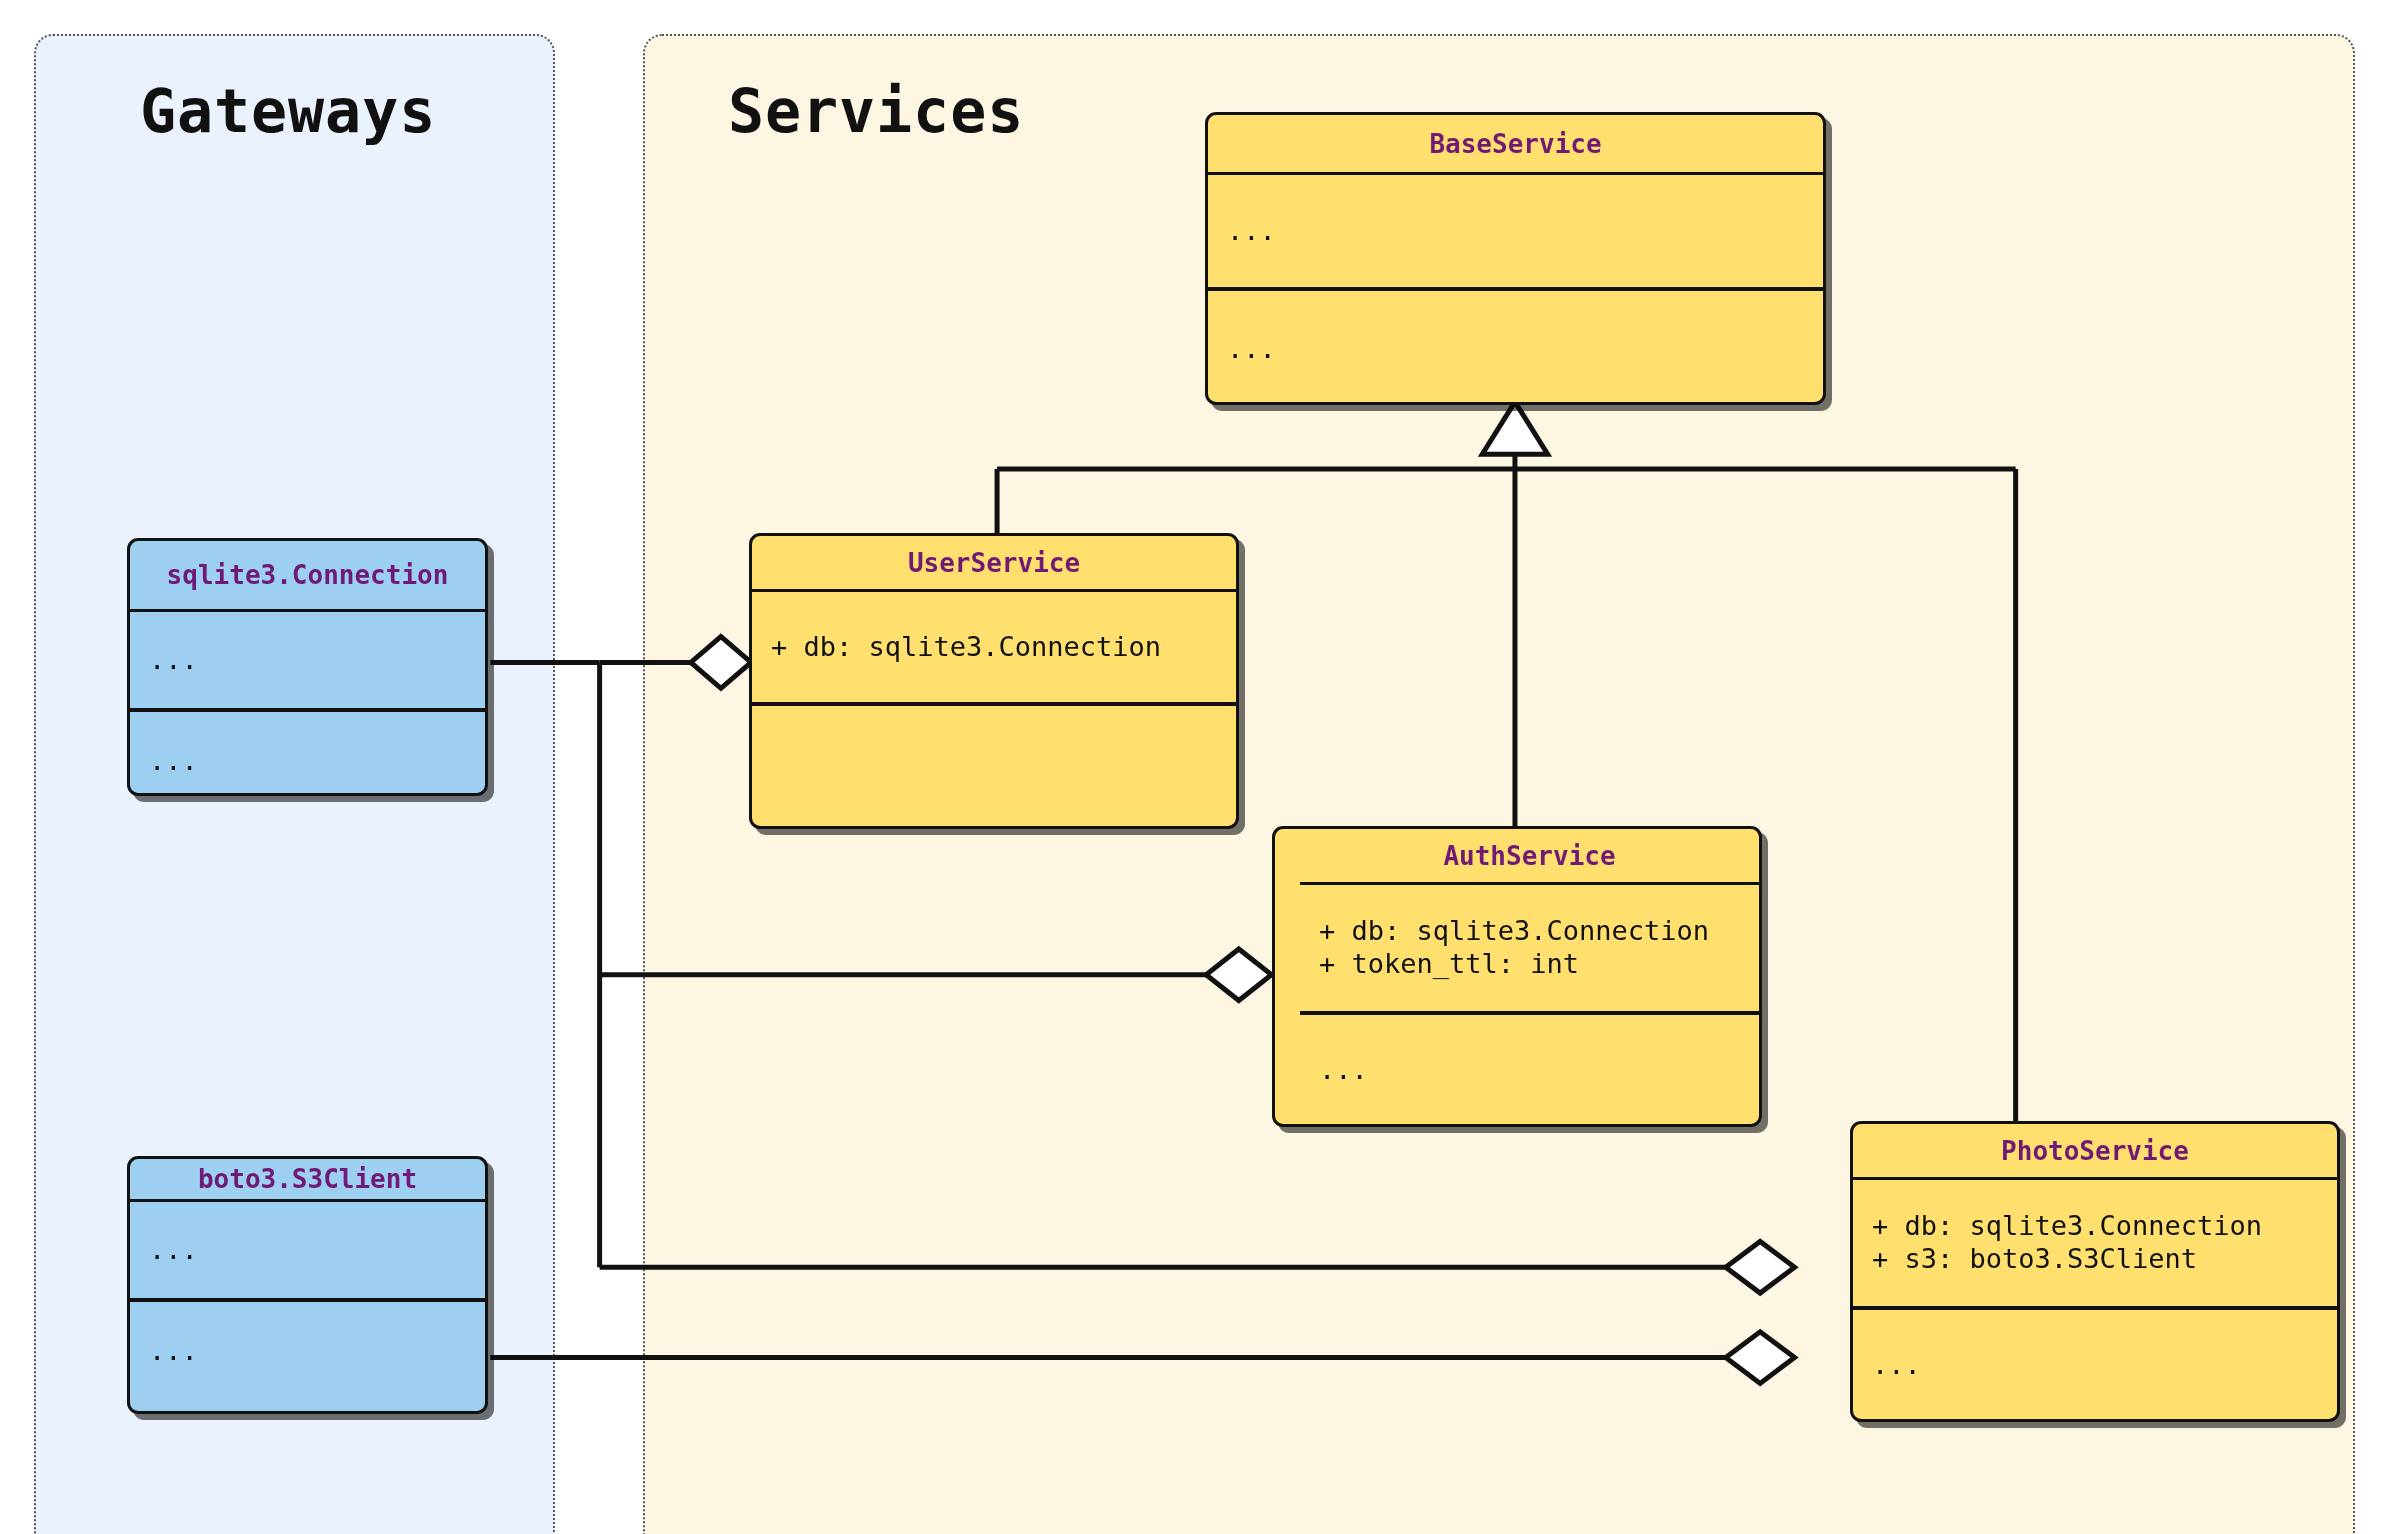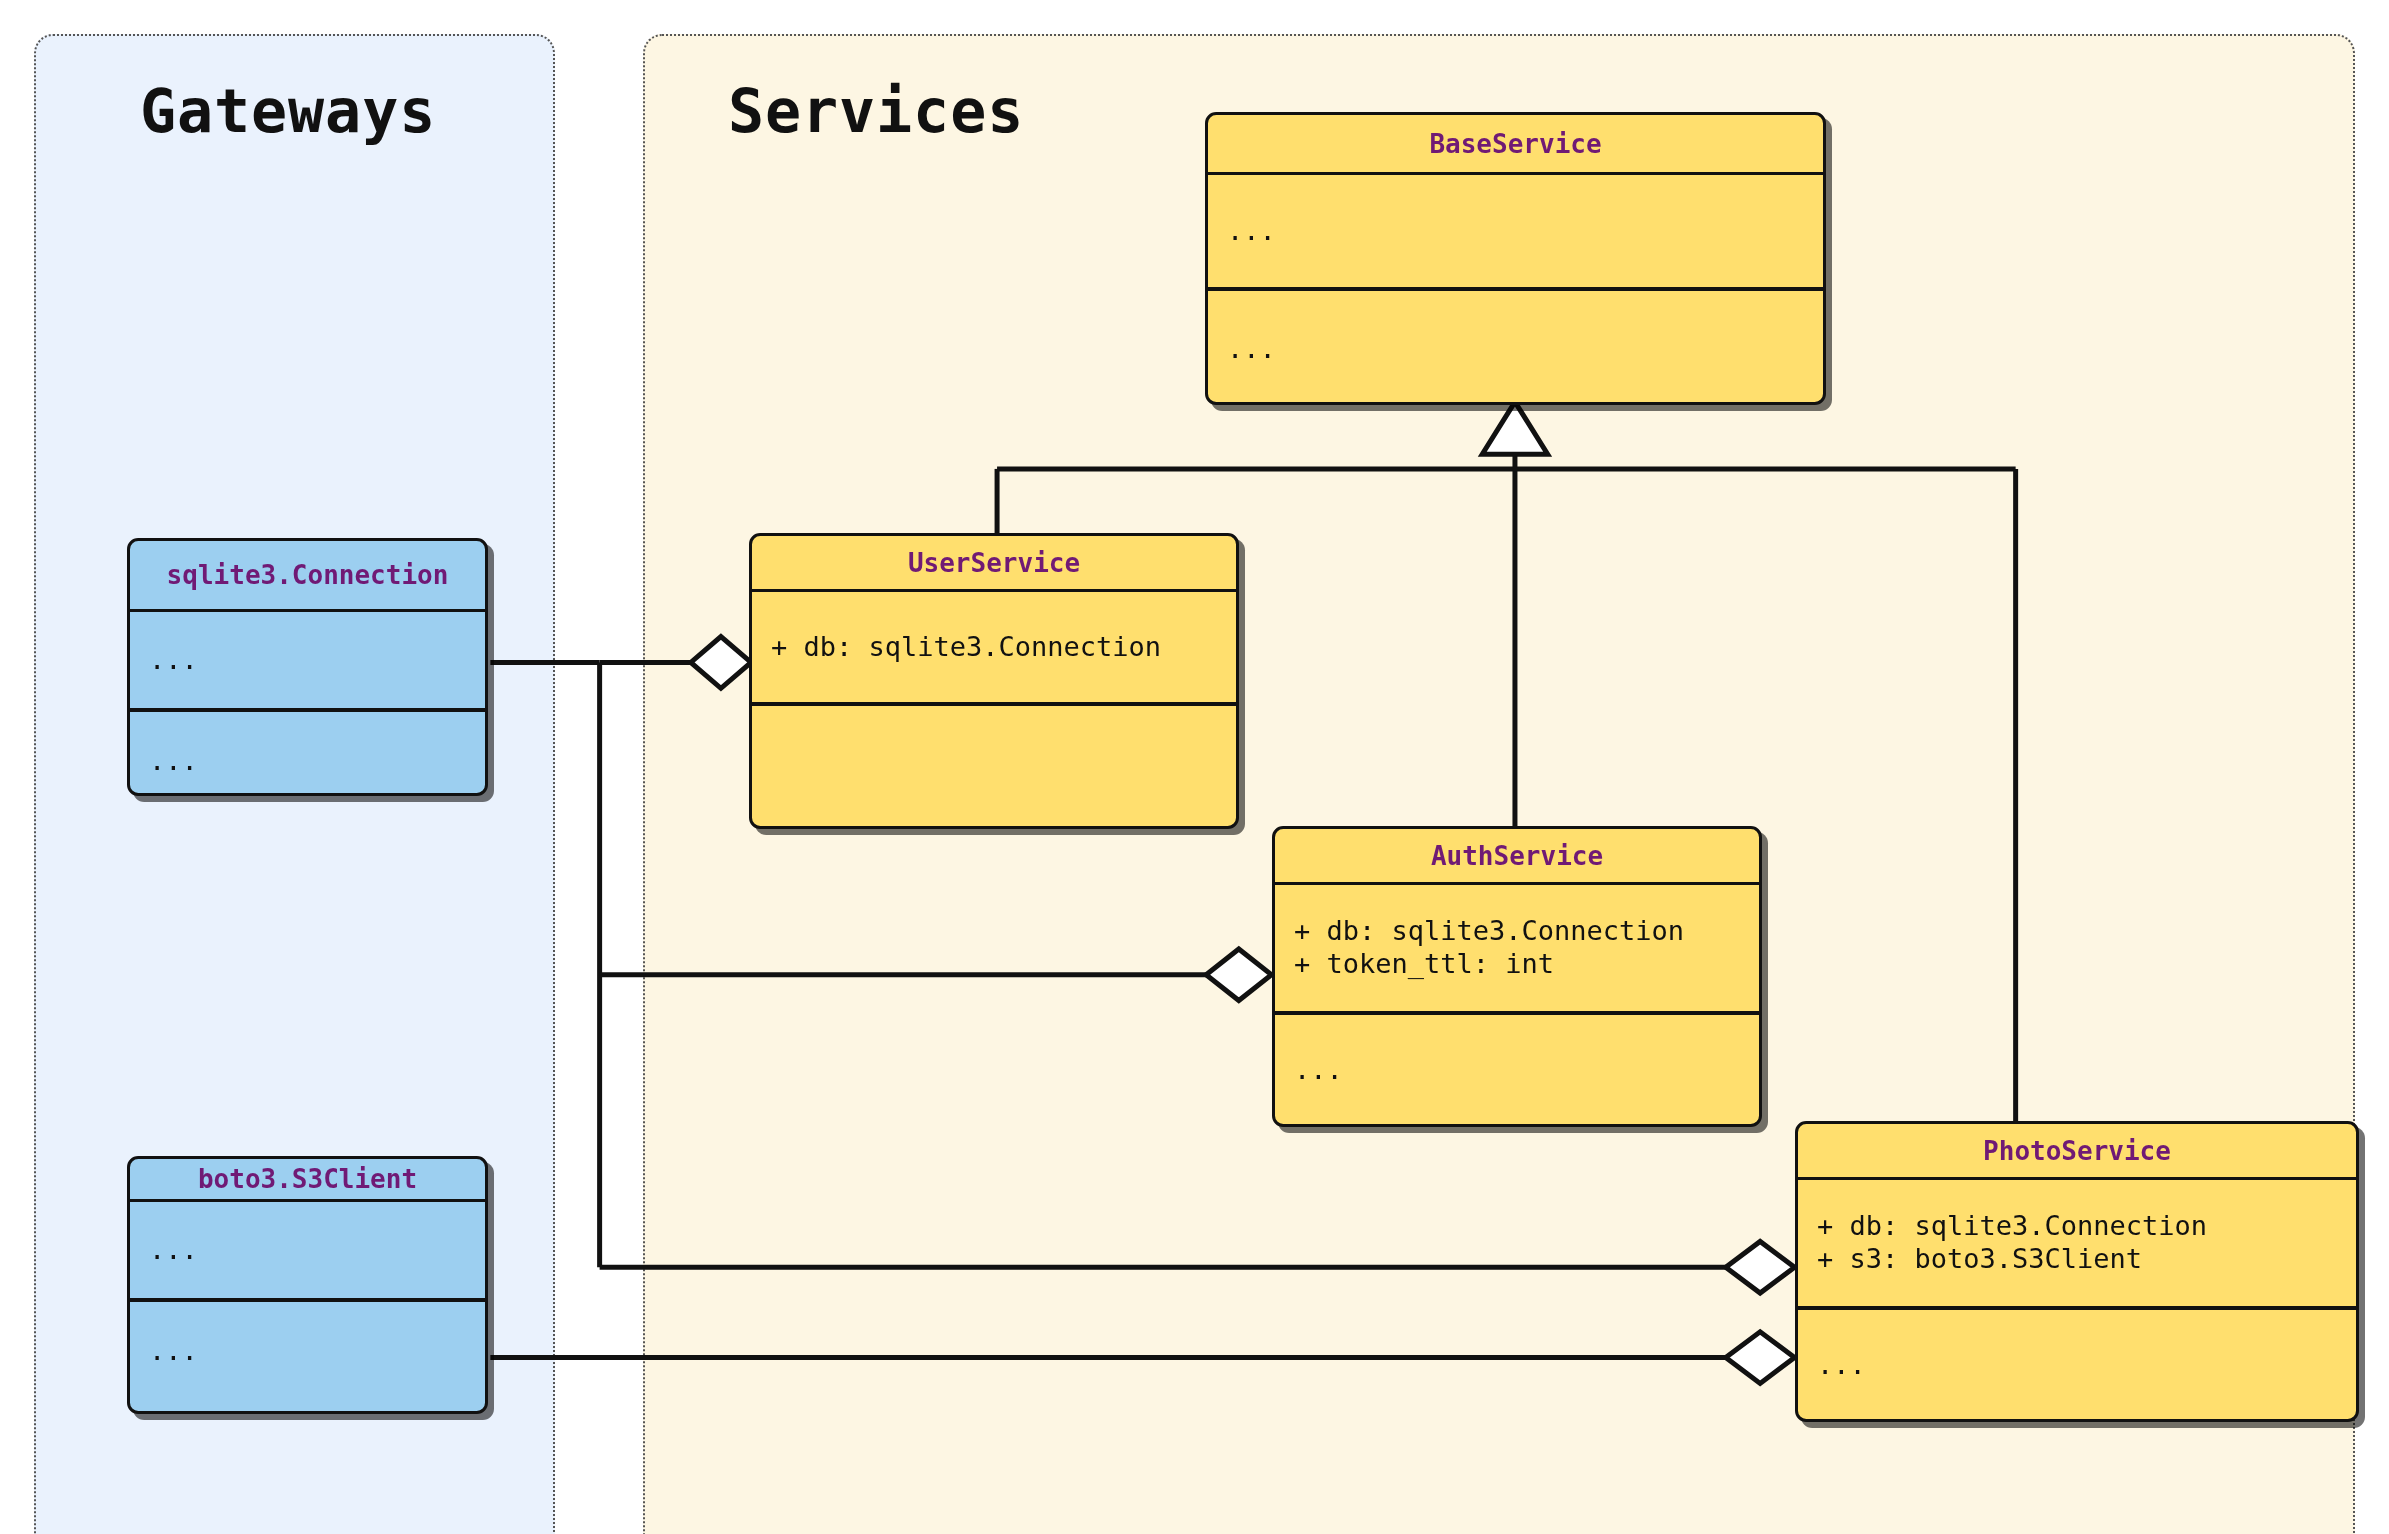--- a/index.html
+++ b/index.html
@@ -181,34 +181,34 @@
     <div class="sep"></div>
     <div class="compart" style="height:110px;">
       <div class="row">+ db: sqlite3.Connection</div>
     </div>
     <div class="sep"></div>
     <div class="compart" style="height:122px;">
       <div class="row"></div>
     </div>
   </div>
 
-  <div class="cls yellow" style="left:1272px; top:826px; width:490px; height:301px;">
+  <div class="cls yellow" style="left:1272px; top:826px; width:490px; height:301px;padding-left:25px;">
     <div class="hdr" style="height:53px;">AuthService</div>
     <div class="sep"></div>
     <div class="compart" style="height:126px;">
       <div class="row">+ db: sqlite3.Connection</div>
       <div class="row">+ token_ttl: int</div>
     </div>
     <div class="sep"></div>
     <div class="compart" style="height:112px;">
       <div class="row">...</div>
     </div>
   </div>
 
-  <div class="cls yellow" style="left:1795px; top:1121px; width:564px; height:301px;">
+  <div class="cls yellow" style="left:1850px; top:1121px; width:490px; height:301px;">
     <div class="hdr" style="height:53px;">PhotoService</div>
     <div class="sep"></div>
     <div class="compart" style="height:126px;">
       <div class="row">+ db: sqlite3.Connection</div>
       <div class="row">+ s3: boto3.S3Client</div>
     </div>
     <div class="sep"></div>
     <div class="compart" style="height:112px;">
       <div class="row">...</div>
     </div>

